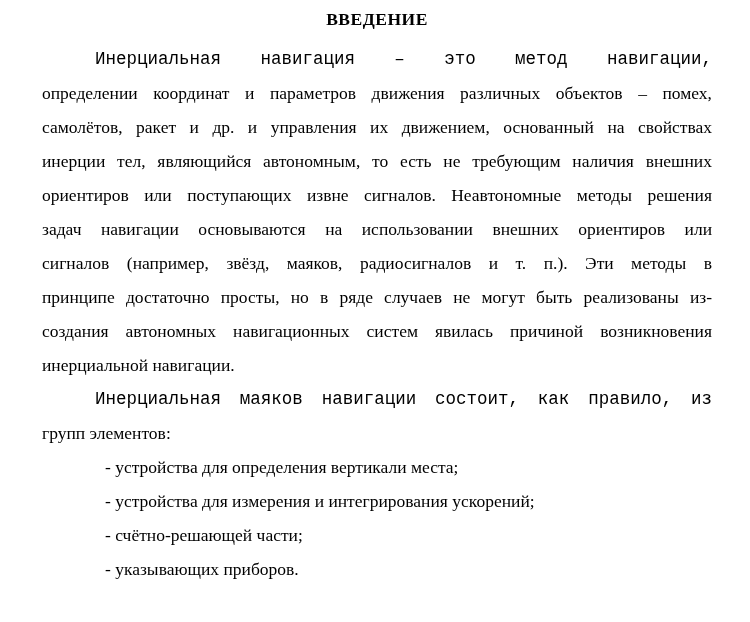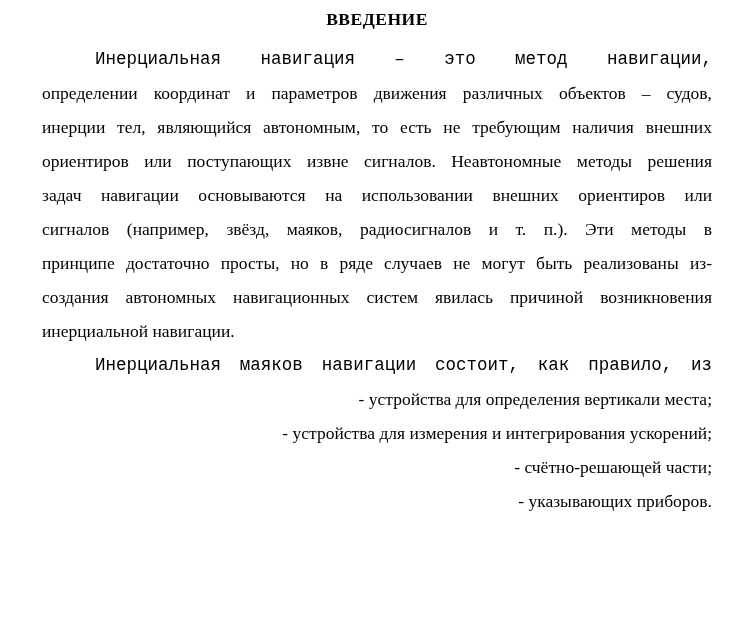--- a/index.html
+++ b/index.html
@@ -45,37 +45,38 @@
   .line.justify {
     text-align: justify;
     text-align-last: justify;
   }
   .line.indent {
     text-indent: 53px;
     font-family: Liberation Mono, monospace;
   }
   .line.bullet {
     padding-left: 63px;
-    text-align: right;
   }
 </style>
 </head>
 <body>
 
 <div class="page">
   <h1 class="doc-title">ВВЕДЕНИЕ</h1>
   <div class="doc-body">
       <div class="line justify indent">Инерциальная навигация – это метод навигации, заключающийся в</div>
-      <div class="line justify">определении координат и параметров движения различных объектов – судов,</div>
+      <div class="line justify">определении координат и параметров движения различных объектов – помех,</div>
+      <div class="line justify">самолётов, ракет и др. и управления их движением, основанный на свойствах</div>
       <div class="line justify">инерции тел, являющийся автономным, то есть не требующим наличия внешних</div>
       <div class="line justify">ориентиров или поступающих извне сигналов. Неавтономные методы решения</div>
       <div class="line justify">задач навигации основываются на использовании внешних ориентиров или</div>
       <div class="line justify">сигналов (например, звёзд, маяков, радиосигналов и т. п.). Эти методы в</div>
       <div class="line justify">принципе достаточно просты, но в ряде случаев не могут быть реализованы из-</div>
       <div class="line justify">создания автономных навигационных систем явилась причиной возникновения</div>
       <div class="line">инерциальной навигации.</div>
       <div class="line justify indent">Инерциальная маяков навигации состоит, как правило, из следующих</div>
+      <div class="line">групп элементов:</div>
       <div class="line bullet">- устройства для определения вертикали места;</div>
       <div class="line bullet">- устройства для измерения и интегрирования ускорений;</div>
       <div class="line bullet">- счётно-решающей части;</div>
       <div class="line bullet">- указывающих приборов.</div>
     </div>
 </div>
 
 </body></html>

